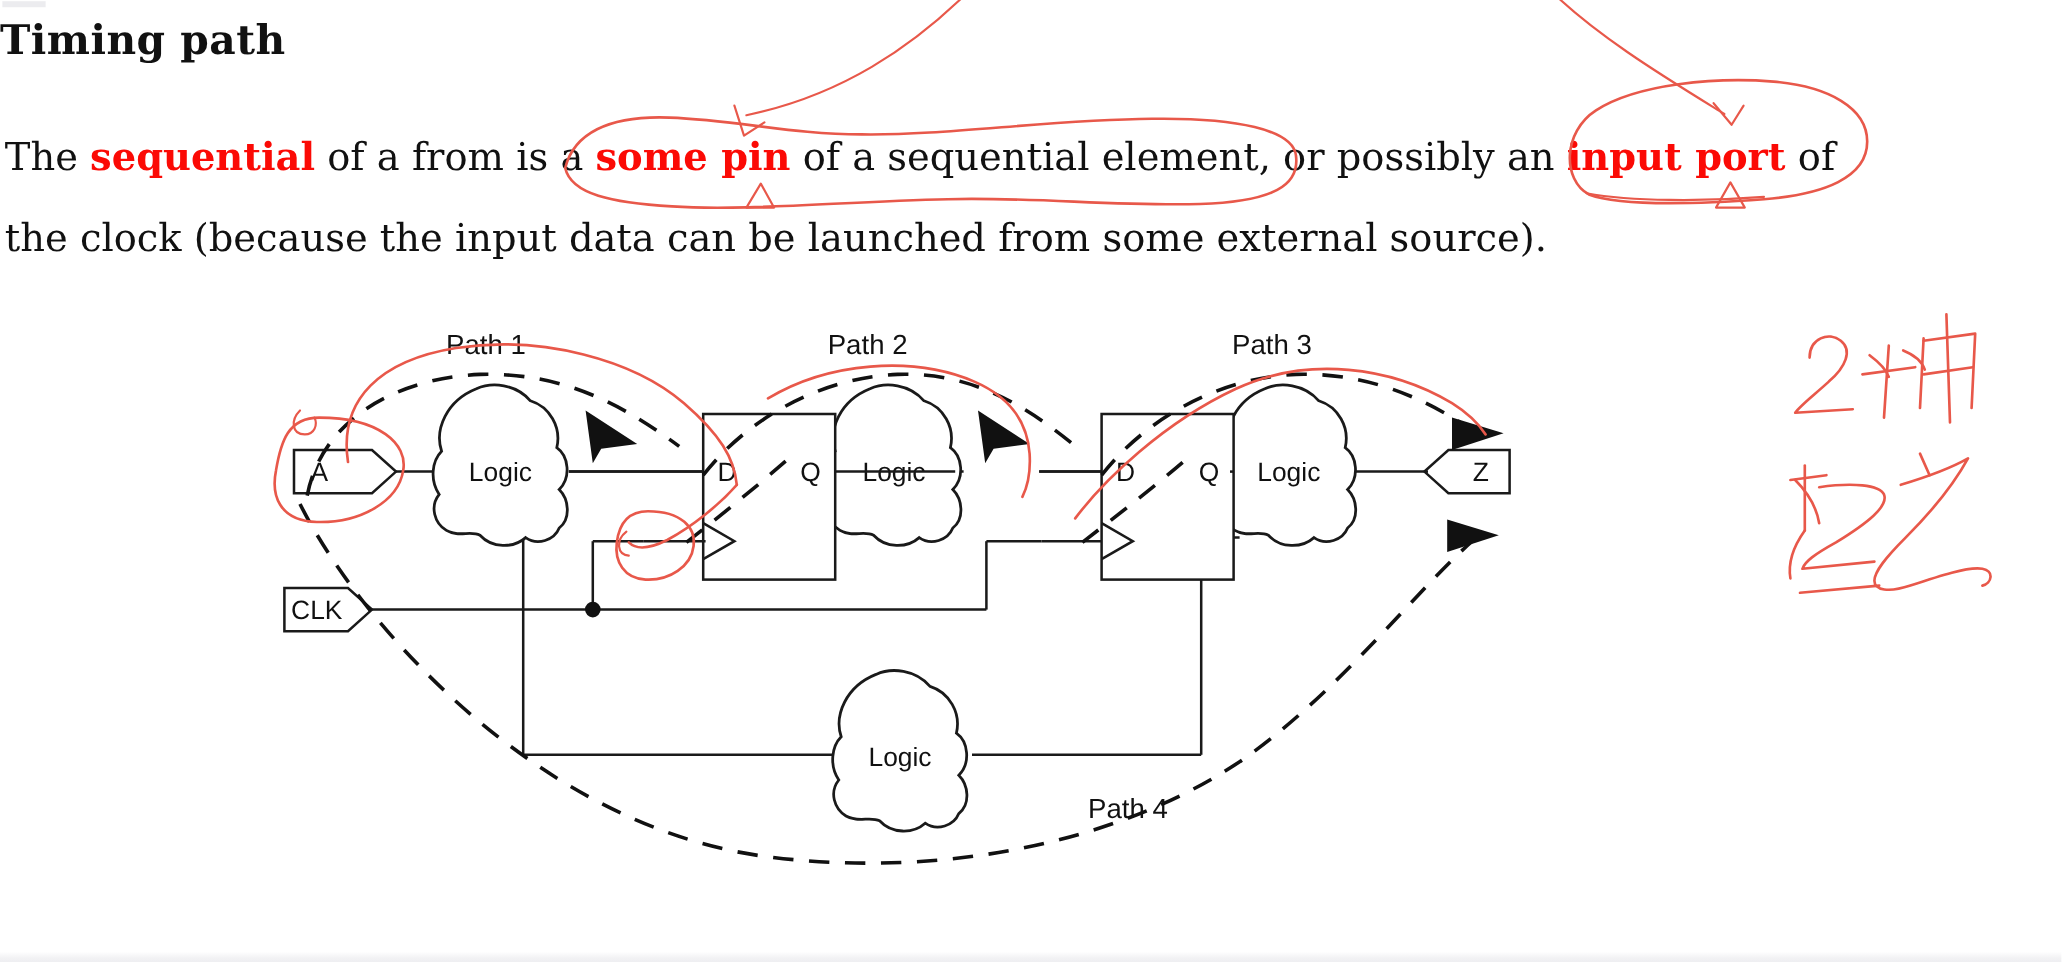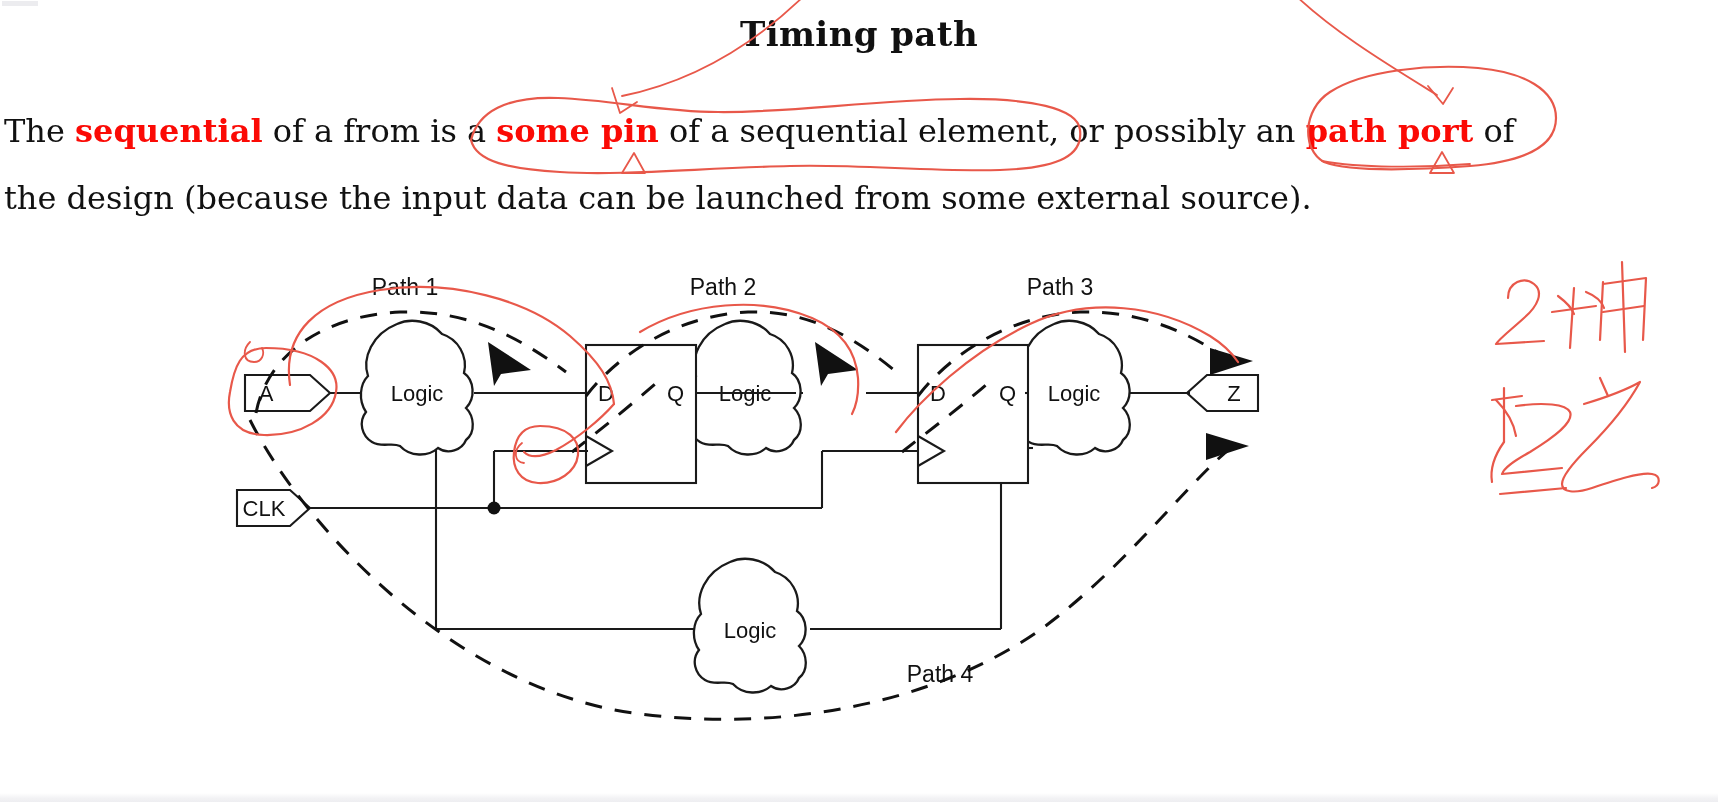--- a/index.html
+++ b/index.html
@@ -16,21 +16,21 @@
     position:absolute;left:2px;top:1px;width:36px;height:5px;
     background:#e9e9ec;opacity:.85;
   }
   .artifact-bottom{
     position:absolute;left:0;bottom:0;width:100%;height:9px;
     background:linear-gradient(to bottom,#ffffff 0%,#f2f2f4 60%,#eeeef1 100%);
   }
 
   
   .title{
-    position:absolute;left:0;right:0;top:14px;text-align:center;
+    position:absolute;left:0;right:0;top:14px;text-align:left;
     font-family:"DejaVu Serif","Liberation Serif",serif;
     font-weight:700;font-size:34px;color:#111;letter-spacing:.4px;
   }
 
   
   .para{
     position:absolute;left:4px;top:98px;width:1710px;
     font-family:"DejaVu Serif","Liberation Serif",serif;
     font-size:32px;line-height:67px;color:#111;
     white-space:nowrap;
@@ -53,22 +53,22 @@
 </head>
 <body>
 
 <div id="slide">
 
   <div class="artifact-topleft"></div>
 
   <div class="title">Timing path</div>
 
   <div class="para">
-    <span>The </span><span class="hl">sequential</span><span> of a from is a </span><span class="hl">some pin</span><span> of a sequential element, or possibly an </span><span class="hl">path port</span><span> of</span>
-    <span class="line2">the design (because the input data can be launched from some external source).</span>
+    <span>The </span><span class="hl">sequential</span><span> of a from is a </span><span class="hl">some pin</span><span> of a sequential element, or possibly an </span><span class="hl">input port</span><span> of</span>
+    <span class="line2">the clock (because the input data can be launched from some external source).</span>
   </div>
 
   <svg id="diagram" viewBox="0 0 1718 802" xmlns="http://www.w3.org/2000/svg">
 
     <g>
       <path class="wire" d="M245,375 L310,375 L330,393 L310,411 L245,411 Z"></path>
       <text class="lbl" x="266" y="401" text-anchor="middle">A</text>
     </g>
 
     <g>

